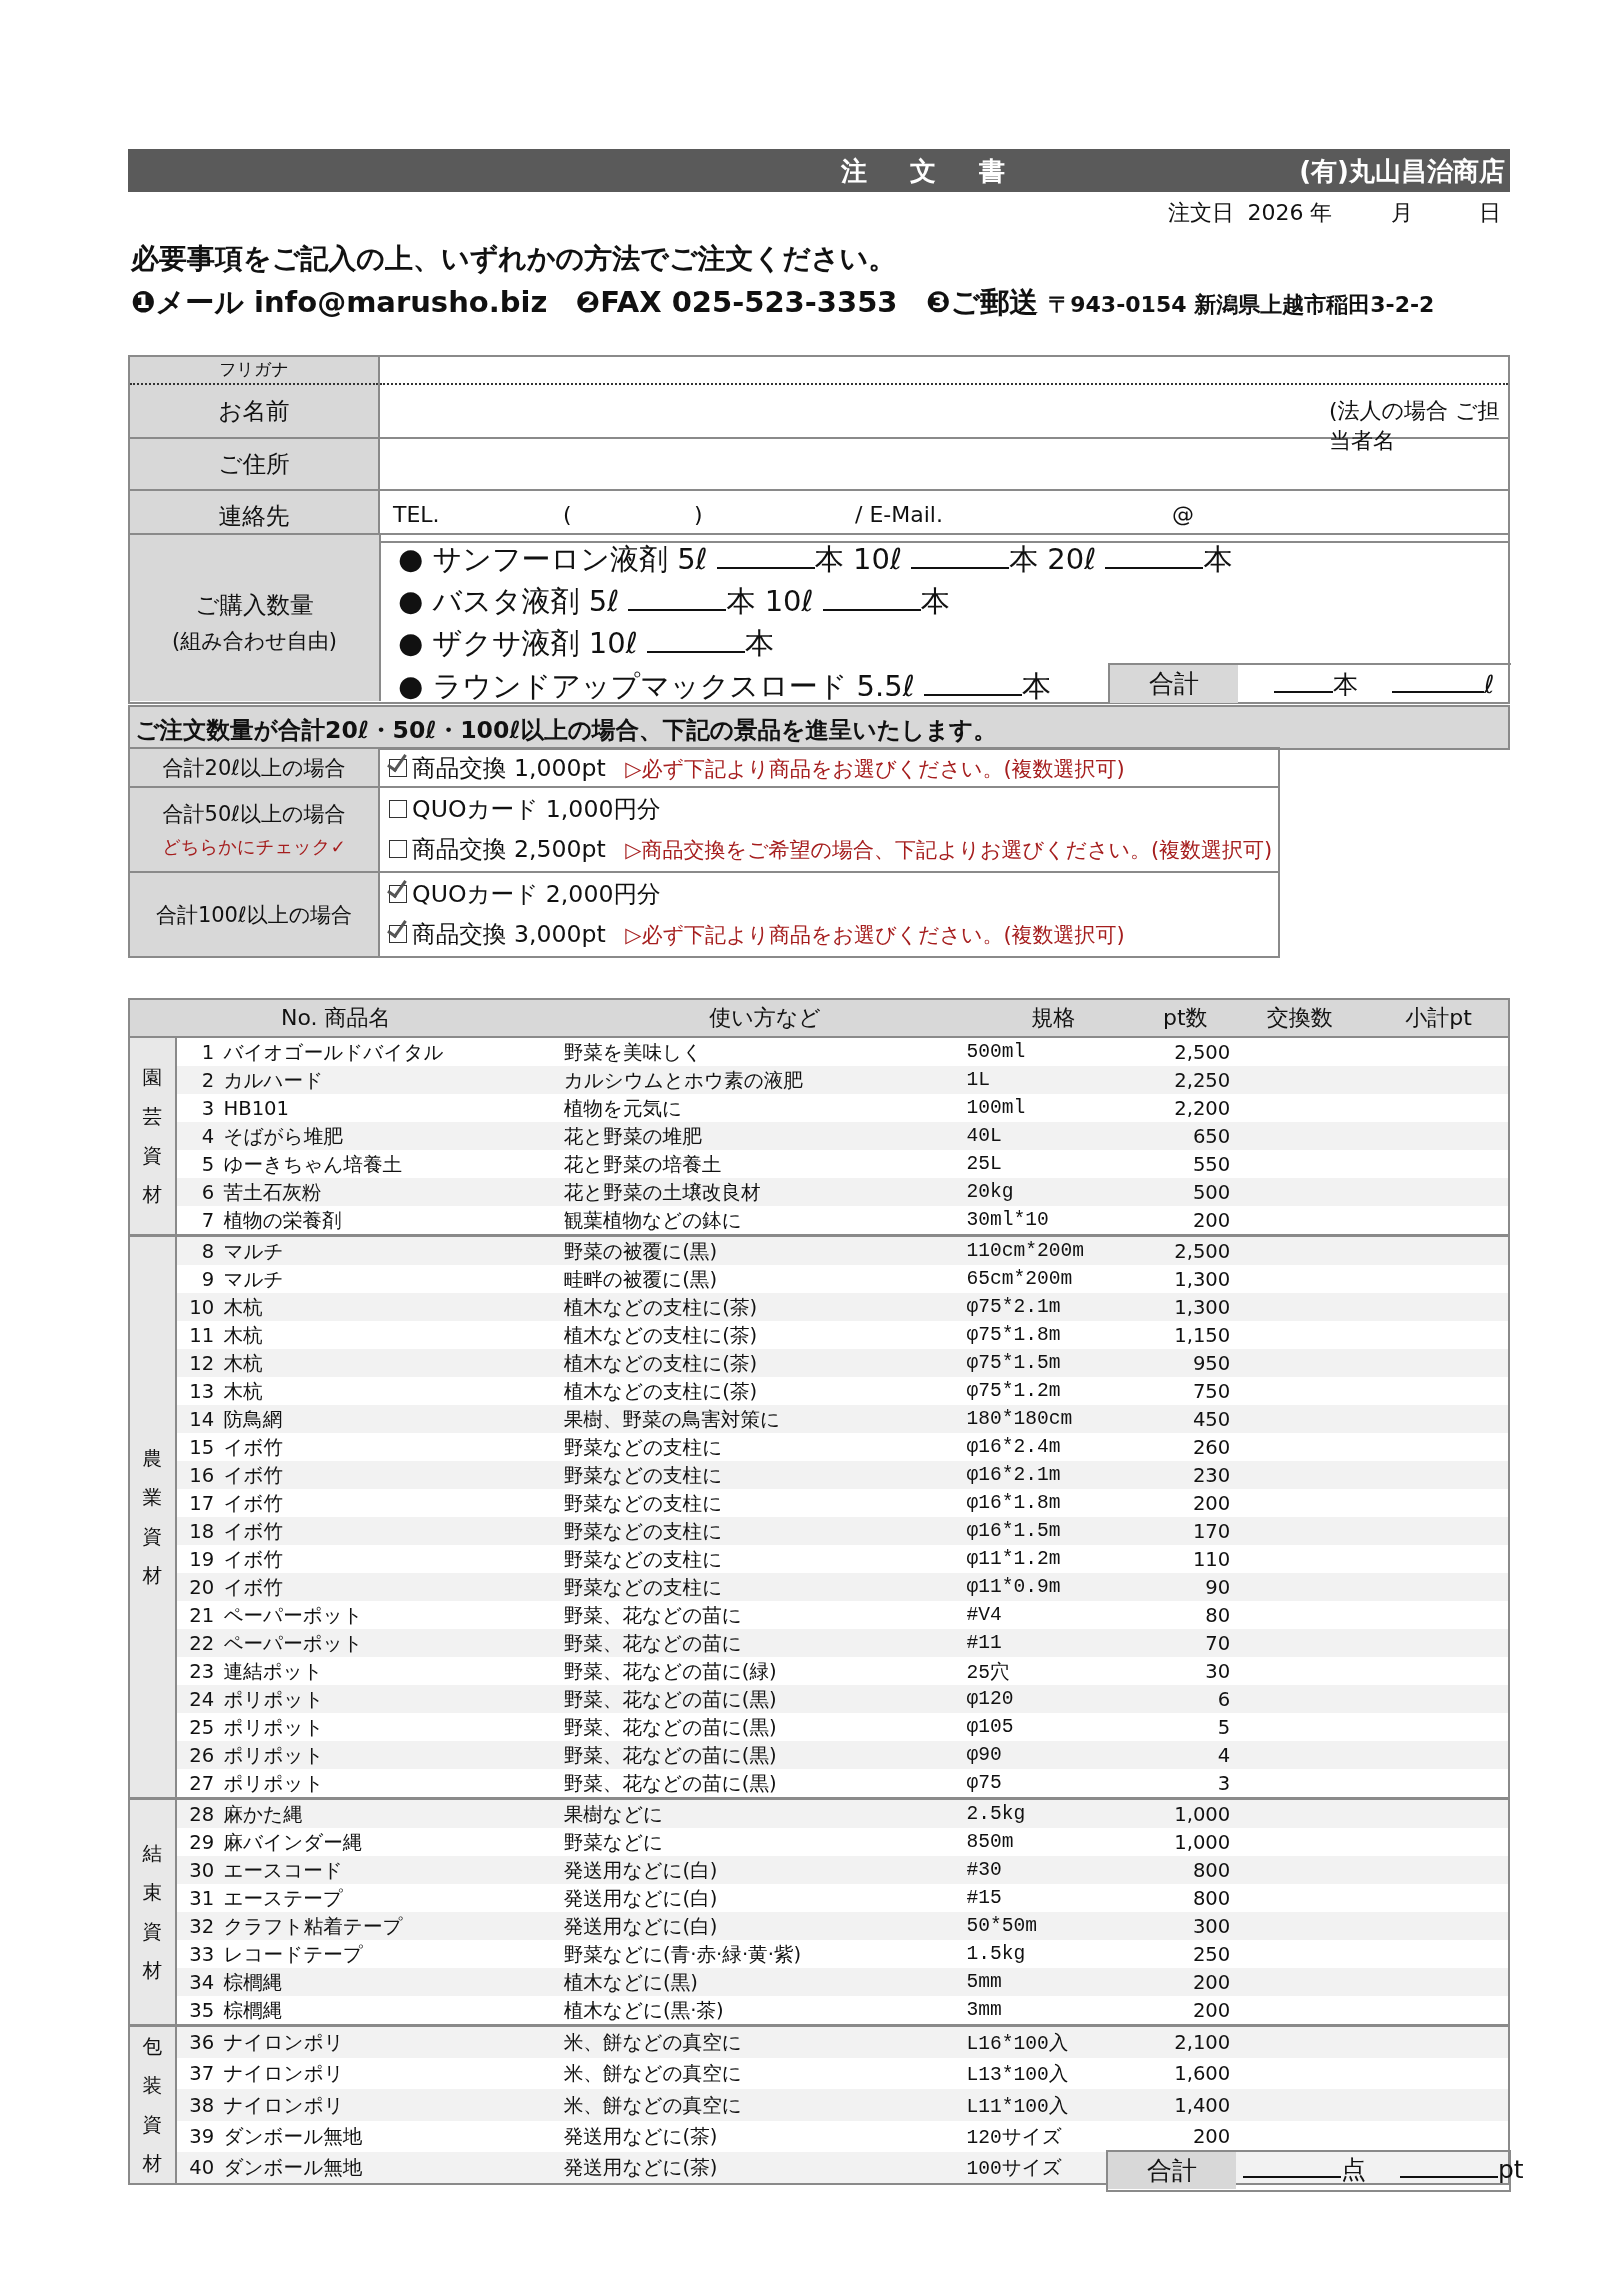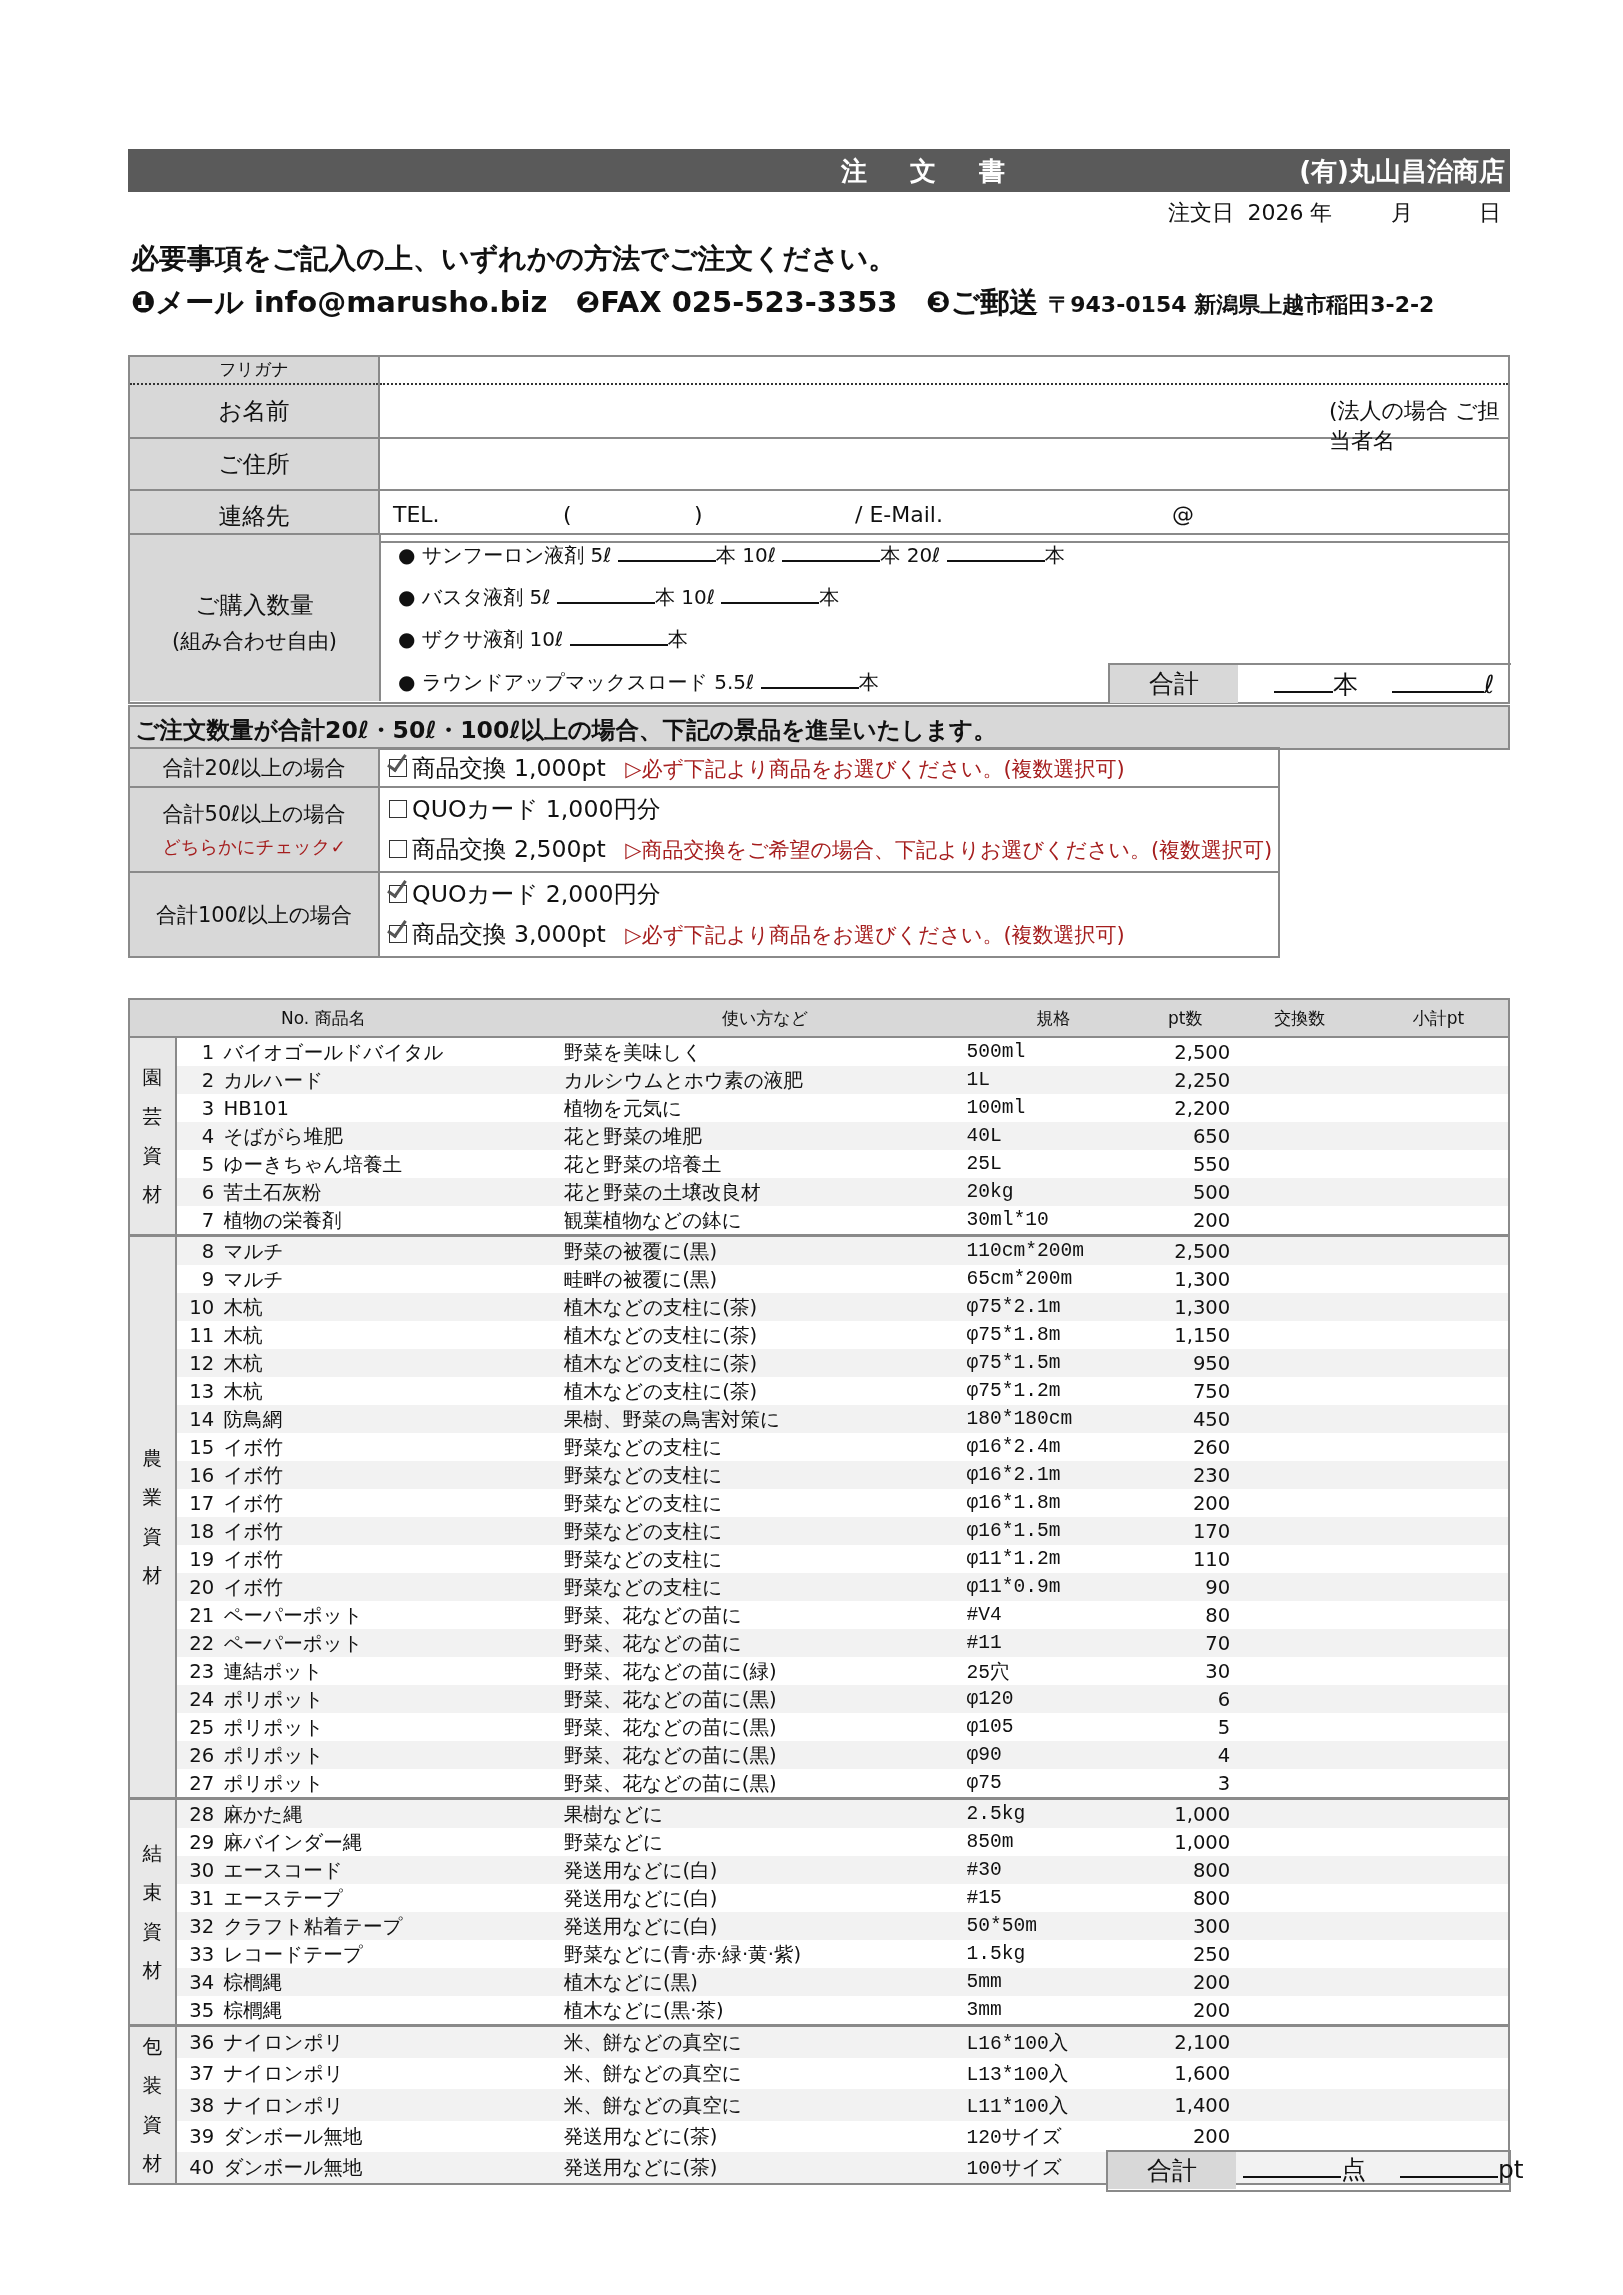--- a/index.html
+++ b/index.html
@@ -27,21 +27,21 @@
   #cust .name td { height:50px; border-top:none; }
   #cust .addr td { height:48px; }
   #cust .cont td { height:48px; }
   .namehint { position:absolute; left:949px; font-size:22px; }
 
   
   #qty { position:absolute; left:128px; top:533px; width:1382px; height:171px; border:2.6px solid #8a8a8a; box-sizing:border-box; }
   #qty .lbl { position:absolute; left:0; top:0; width:249px; height:166px; background:#d8d8d8; border-right:2.6px solid #8a8a8a; text-align:center; }
   #qty .lbl .a { position:absolute; left:0; right:0; top:54px; font-size:23.6px; }
   #qty .lbl .b { position:absolute; left:0; right:0; top:92px; font-size:21px; }
-  .qline { position:absolute; left:268px; font-size:20px; white-space:nowrap; }
+  .qline { position:absolute; left:268px; font-size:29px; white-space:nowrap; }
   .blank { display:inline-block; border-bottom:2.6px solid #111; height:19.6px; vertical-align:baseline; }
   .b150 { width:98px; } .b90 { width:59px; } .b140 { width:92px; }
   #qty-total { position:absolute; left:978px; top:128px; width:403px; height:41px; border-left:2.6px solid #8a8a8a; border-top:2.6px solid #8a8a8a; box-sizing:border-box; }
   #qty-total .tl { position:absolute; left:0; top:0; width:128px; height:38px; background:#d8d8d8; font-size:25px; text-align:center; line-height:38px; }
   #qty-total .tv { position:absolute; left:131px; top:2.6px; font-size:25px; white-space:nowrap; }
 
   
   #bonus-head { left:128px; top:705px; width:1382px; height:45px; background:#d8d8d8; border:2.6px solid #8a8a8a; box-sizing:border-box; font-size:23.6px; font-weight:bold; padding:6.5px 5.2px; }
   #bonus { position:absolute; left:128px; top:747px; width:1152px; }
   #bonus td { border:2.6px solid #8a8a8a; font-size:23.6px; }
@@ -49,21 +49,21 @@
   .red { color:#a51d1d; }
   .opt { padding-left:9.2px; white-space:nowrap; }
   .opt .note { font-size:21px; margin-left:19.6px; }
   .chk { display:inline-block; width:15.7px; height:15.7px; border:1.3px solid #333; margin-right:5.2px; position:relative; vertical-align:-1.3px; }
   .chk.on::after { content:""; position:absolute; left:2px; top:-9.2px; width:6.5px; height:17px; border-right:3.9px solid #555; border-bottom:3.9px solid #555; transform:rotate(35deg); }
   .bh1 { height:39px; }
 
   
   #products { position:absolute; left:128px; top:998px; width:1382px; border:2.6px solid #8a8a8a; box-sizing:border-box; }
   #products table { width:100%; }
-  #products th { background:#d8d8d8; font-weight:normal; font-size:17px; height:34px; border-bottom:2.6px solid #8a8a8a; }
+  #products th { background:#d8d8d8; font-weight:normal; font-size:22px; height:34px; border-bottom:2.6px solid #8a8a8a; }
   #products td { font-size:19.6px; height:28px; padding:0; white-space:nowrap; }
   #products tr.row:nth-child(even) td.d { background:#f2f2f2; }
   #products td.cat { background:#e8e8e8; width:42px; border-right:2.6px solid #8a8a8a; text-align:center; font-size:19.6px; line-height:39px; vertical-align:middle; }
   #products tr.sep td { border-top:3.3px solid #8a8a8a; }
   .no { width:35px; text-align:right; padding-right:9.2px !important; }
   .nm { width:321px; }
   .us { width:380px; }
   .sp { width:164px;font-family:Liberation Mono, monospace; }
   .pt { width:85px; text-align:right; }
   .ex { width:131px; }

